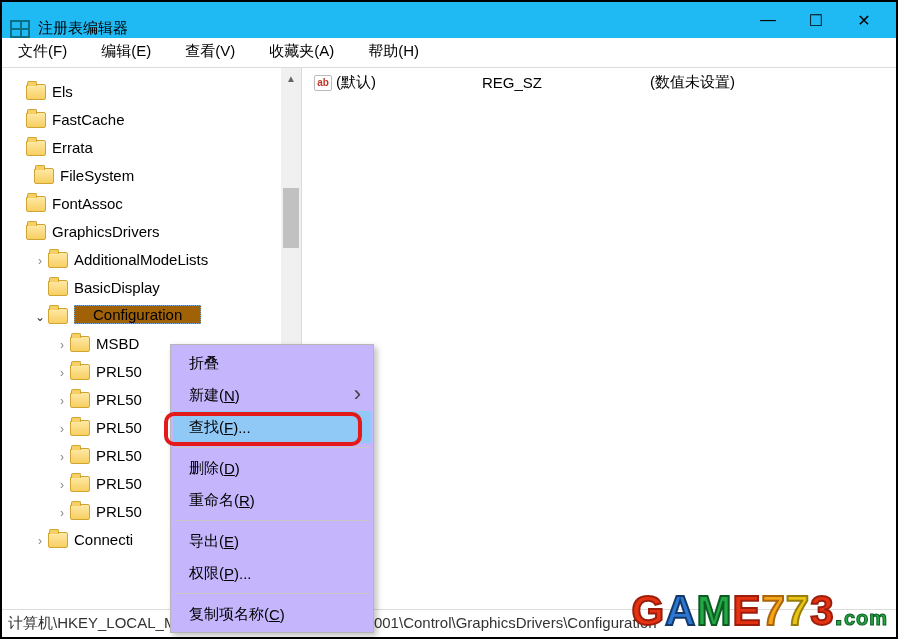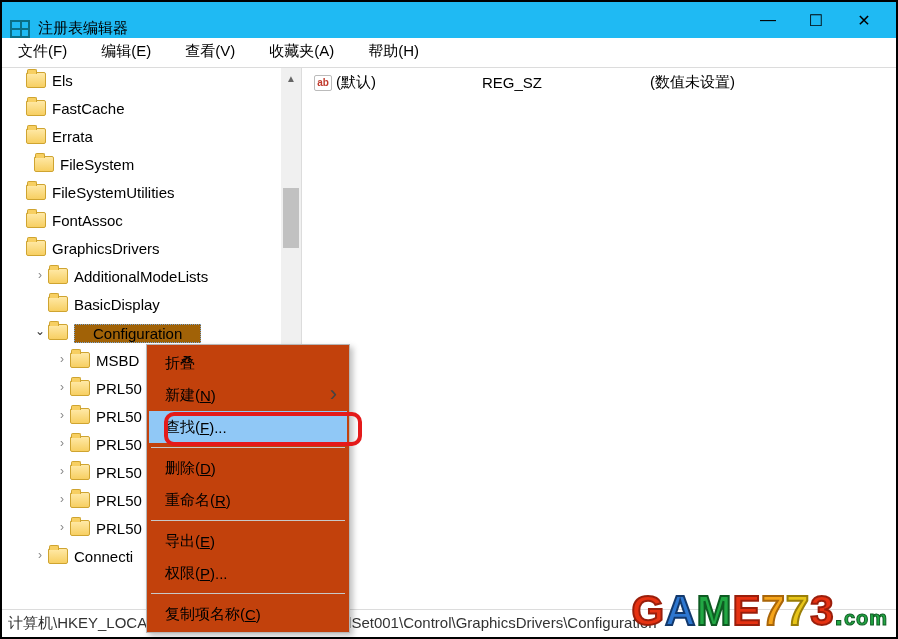--- a/index.html
+++ b/index.html
@@ -87,21 +87,21 @@
     .tree-scroll .thumb {
       position: absolute;
       left: 2px; right: 2px;
       top: 120px;
       height: 60px;
       background: #c1c1c1;
     }
     .tree-list { padding-top: 4px; }
     .tree-node {
       display: flex;
-      align-items: flex-start;
+      align-items: flex-end;
       height: 28px;
       padding-left: 8px;
       white-space: nowrap;
     }
     .tree-node .arrow {
       width: 16px;
       text-align: center;
       color: #888;
       font-size: 12px;
     }
@@ -162,24 +162,24 @@
       align-items: center;
       justify-content: center;
       font-size: 10px;
       font-weight: bold;
       color: #c0392b;
       margin-right: 4px;
       vertical-align: middle;
     }
     .context-menu {
       position: absolute;
-      left: 144px;
+      left: 168px;
       top: 342px;
       width: 204px;
-      background: #c2410c;
+      background: #c4b5fd;
       border: 1px solid #b6b6b6;
       box-shadow: 3px 3px 6px rgba(0,0,0,0.25);
       padding: 2px;
       z-index: 10;
     }
     .ctx-item {
       height: 32px;
       display: flex;
       align-items: center;
       padding: 0 28px 0 16px;
@@ -291,25 +291,20 @@
           <span class="label">Errata</span>
         </div>
         <div class="tree-node" style="padding-left: 16px;">
           <span class="arrow"></span>
           <span class="folder"></span>
           <span class="label">FileSystem</span>
         </div>
         <div class="tree-node" style="padding-left: 8px;">
           <span class="arrow"></span>
           <span class="folder"></span>
-          <span class="label">FileSystemUtilities</span>
-        </div>
-        <div class="tree-node" style="padding-left: 8px;">
-          <span class="arrow"></span>
-          <span class="folder"></span>
           <span class="label">FontAssoc</span>
         </div>
         <div class="tree-node" style="padding-left: 8px;">
           <span class="arrow"></span>
           <span class="folder"></span>
           <span class="label">GraphicsDrivers</span>
         </div>
         <div class="tree-node" style="padding-left: 30px;">
           <span class="arrow">›</span>
           <span class="folder"></span>

